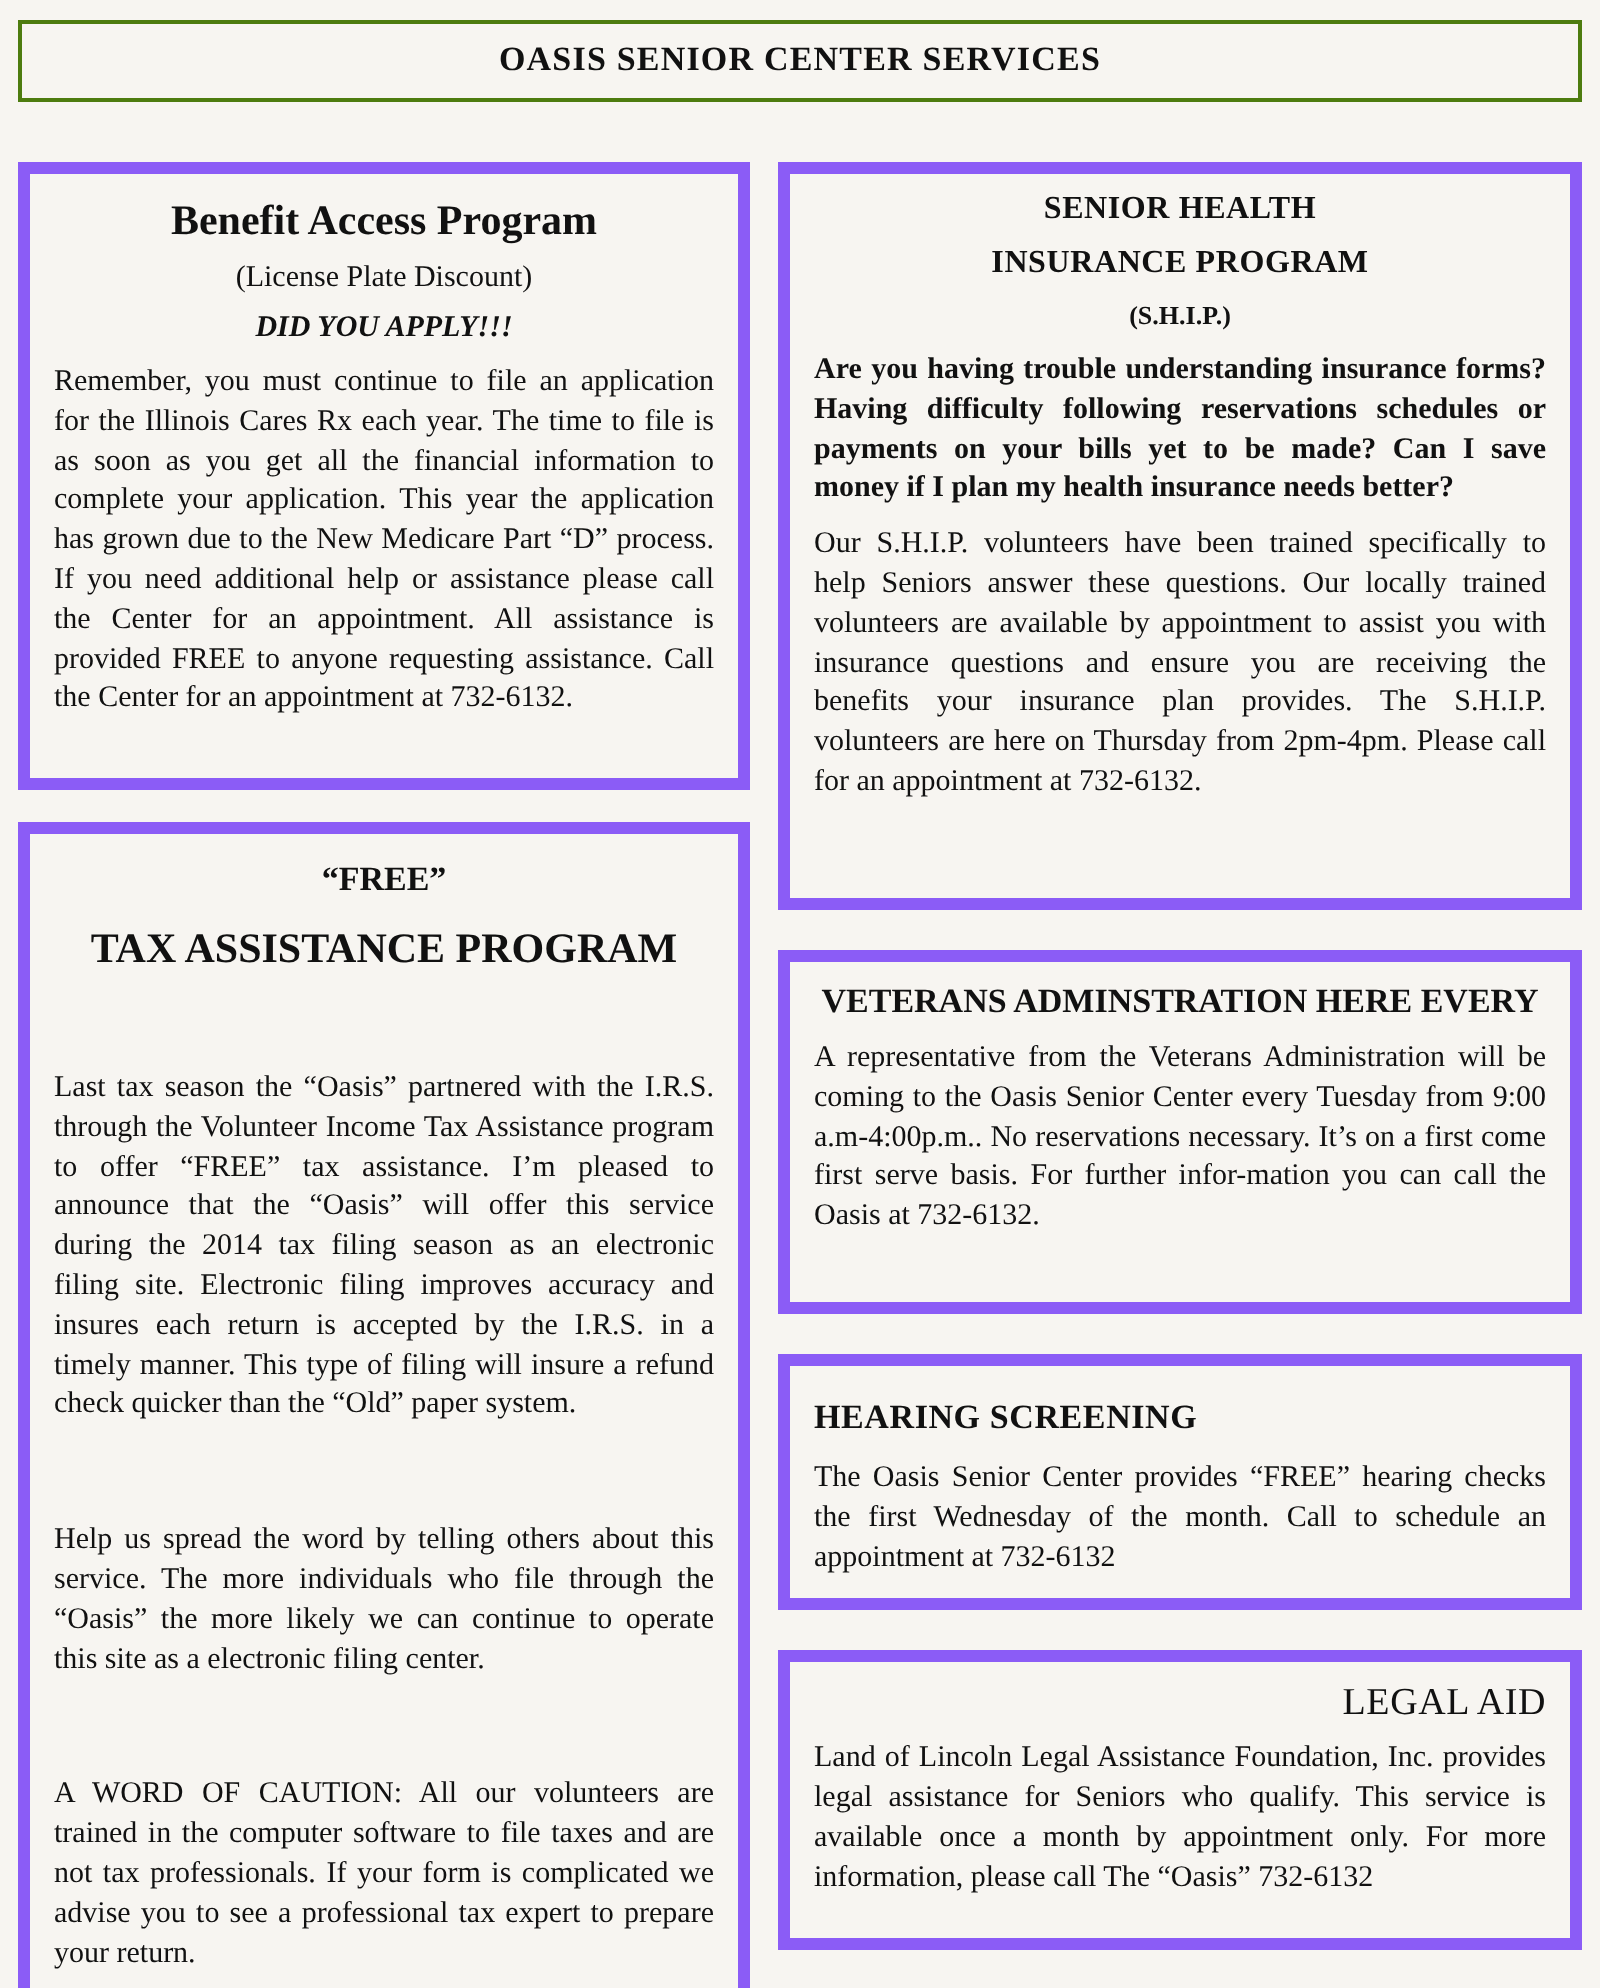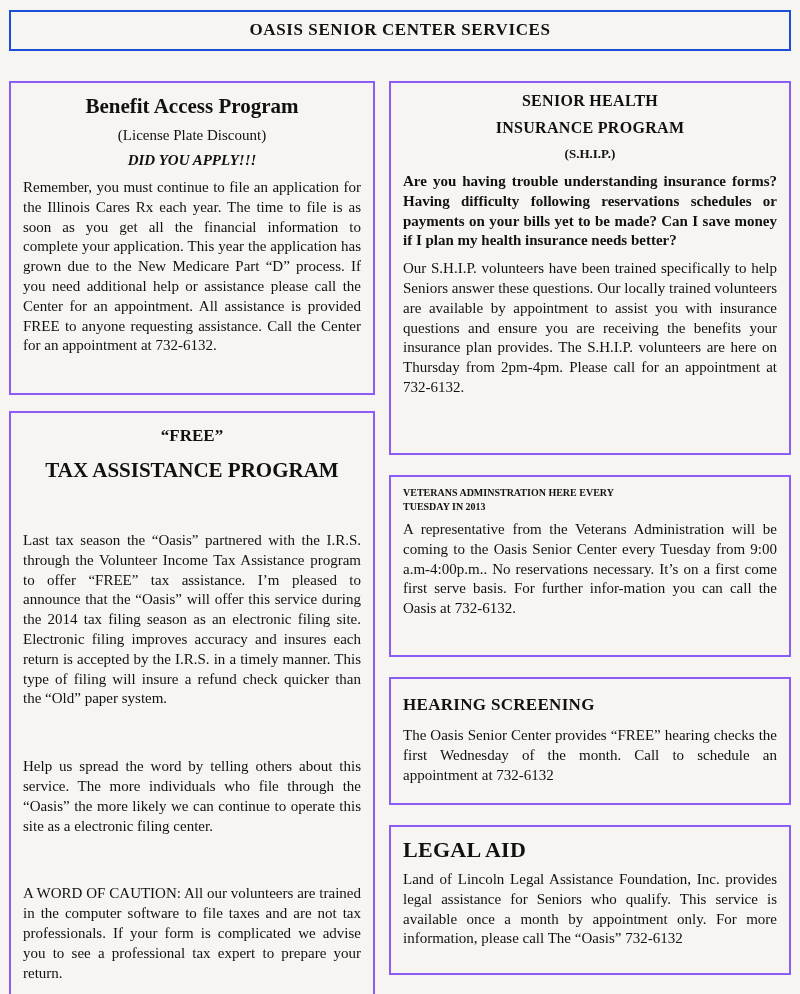--- a/index.html
+++ b/index.html
@@ -11,40 +11,40 @@
     color: #111;
   }
   .page {
     position: relative;
     width: 800px;
     height: 994px;
     padding: 10px 9px;
     overflow: hidden;
   }
   .header-box {
-    border: 2px solid #1d4ed8;
+    border: 2px solid #4d7c0f;
     text-align: center;
     padding: 8px 10px 9px;
   }
   .header-box h1 {
     font-size: 17px;
     font-weight: bold;
     letter-spacing: 0.6px;
   }
   .columns {
     display: flex;
     gap: 14px;
     margin-top: 30px;
     align-items: flex-start;
   }
   .col { display: flex; flex-direction: column; }
   .col.left  { width: 366px; gap: 16px; }
   .col.right { flex: 1; gap: 20px; }
   .box {
-    border: 2px solid #8b5cf6;
+    border: 6px solid #8b5cf6;
     padding: 9px 12px 10px;
     width: 100%;
   }
   .bold   { font-weight: normal; }
   .body-text {
     font-size: 15px;
     line-height: 1.32;
     text-align: justify;
   }
   
@@ -59,28 +59,28 @@
   .tax p.body-text { margin-bottom: 12px; margin-top: 48px; }
   .tax-appt1 { font-size: 15px; font-weight: bold; text-align: center; margin: 14px 0 0; }
   .tax-appt2 { font-size: 15px; font-weight: bold; text-align: center; margin: 14px 0 4px; }
   
   .box.ship { min-height: 374px; }
   .ship-title  { font-size: 16px; font-weight: bold; text-align: center; margin-bottom: 9px; letter-spacing: .3px; }
   .ship-title3 { font-size: 13px; font-weight: bold; text-align: center; margin-bottom: 10px; }
   .ship-questions { font-weight: bold; margin-bottom: 8px; }
   
   .box.veterans { min-height: 182px; }
-  .vets-title { font-size: 10px; font-weight: bold; line-height: 1.35; }
+  .vets-title { font-size: 17px; font-weight: bold; text-align: center; line-height: 1.35; }
   .veterans .body-text { margin-top: 7px; }
   
   .box.hearing { min-height: 128px; }
   .hearing-title { font-size: 17px; font-weight: bold; margin: 7px 0 11px; letter-spacing: .3px; }
   
   .box.legal { min-height: 150px; }
-  .legal-title { font-size: 22px; font-weight: bold; text-align: left; margin: 1px 0 7px; letter-spacing: .3px; }
+  .legal-title { font-size: 19px; font-weight: normal; text-align: right; margin: 1px 0 7px; letter-spacing: .3px; }
 </style>
 </head>
 <body>
 
 <div class="page">
 
   <div class="header-box">
     <h1>OASIS SENIOR CENTER SERVICES</h1>
   </div>
 
@@ -112,21 +112,20 @@
       <section class="box ship">
         <h2 class="ship-title">SENIOR HEALTH</h2>
         <h2 class="ship-title">INSURANCE PROGRAM</h2>
         <h3 class="ship-title3">(S.H.I.P.)</h3>
         <p class="body-text ship-questions">Are you having trouble understanding insurance forms? Having difficulty following reservations schedules or payments on your bills yet to be made? Can I save money if I plan my health insurance needs better?</p>
         <p class="body-text"><span>Our S.H.I.P. volunteers have been trained specifically to help Seniors answer these questions.  Our locally trained volunteers are available by appointment to assist you with insurance questions and ensure you are receiving the benefits your insurance plan provides. The S.H.I.P. volunteers are here on </span><span class="bold">Thursday from 2pm-4pm</span><span>.  Please call for an appointment at </span><span class="bold">732-6132.</span></p>
       </section>
 
       <section class="box veterans">
         <h2 class="vets-title">VETERANS ADMINSTRATION HERE EVERY</h2>
-        <h2 class="vets-title">TUESDAY IN 2013</h2>
         <p class="body-text">A representative from the Veterans Administration will be coming to the Oasis Senior Center every Tuesday from 9:00 a.m-4:00p.m..  No reservations necessary. It’s on a first come first serve basis.  For further infor-mation you can call the Oasis at 732-6132.</p>
       </section>
 
       <section class="box hearing">
         <h2 class="hearing-title">HEARING SCREENING</h2>
         <p class="body-text"><span>The Oasis Senior Center provides </span><span class="bold">“FREE”</span><span> hearing checks the first Wednesday of the month. Call to schedule an appointment at 732-6132</span></p>
       </section>
 
       <section class="box legal">
         <h2 class="legal-title">LEGAL AID</h2>

